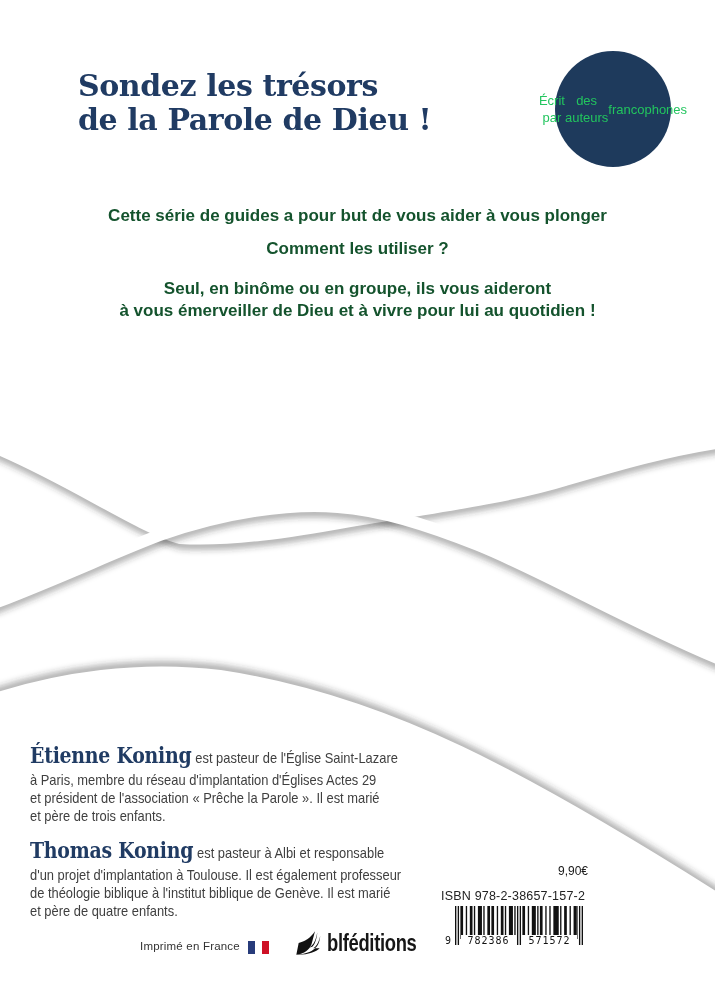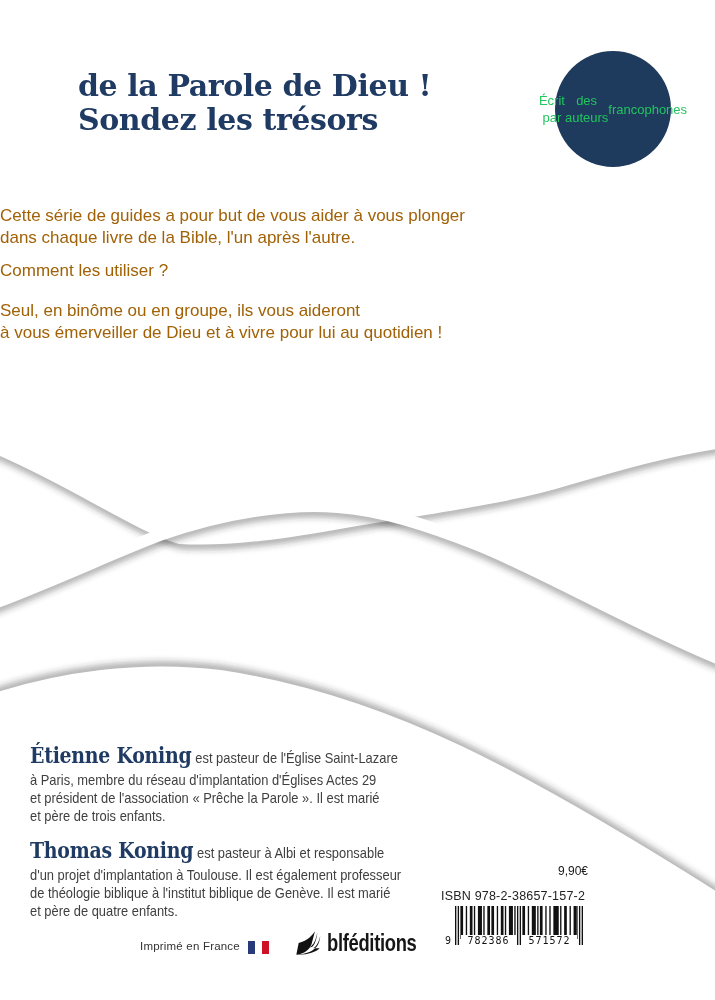--- a/index.html
+++ b/index.html
@@ -20,22 +20,22 @@
   }
   .title div{white-space:nowrap;}
   
   .badge{
     position:absolute;left:555px;top:51px;width:116px;height:116px;z-index:2;
     background:#1e3a5c;border-radius:50%;
     display:flex;flex-direction:row;align-items:center;justify-content:center;
     color:#22c55e;font-size:13px;line-height:17px;text-align:center;
   }
   
-  .intro{position:absolute;left:0;right:0;top:205px;z-index:2;
-    font-size:17px;line-height:22px;color:#a16207;}
+  .intro{position:absolute;left:0;right:0;top:205px;z-index:2;text-align:center;
+    font-size:17px;line-height:22px;color:#14532d;font-weight:bold;}
   .intro-p{margin:0 0 11px 0;}
   .intro-p.mb-lg{margin-bottom:18px;}
   .intro-p:last-child{margin-bottom:12px;}
   .intro-p .line{display:block;}
   
   .authors{position:absolute;left:30px;top:742px;width:470px;z-index:2;
     transform:scaleX(.86);transform-origin:0 0;}
   .author{margin:0 0 12px 0;}
   .author-firstline{line-height:26px;white-space:nowrap;}
   .author-name{
@@ -91,34 +91,33 @@
       <path class="wsh" filter="url(#wblur)" transform="translate(0,7)" d="M -8 604 C 60 578, 115 552, 160 535 C 225 512, 290 503, 338 507 C 380 510, 425 524, 478 545 C 545 572, 630 622, 722 660"></path>
       <path class="wrd" d="M -8 604 C 60 578, 115 552, 160 535 C 225 512, 290 503, 338 507 C 380 510, 425 524, 478 545 C 545 572, 630 622, 722 660"></path>
     </g>
     <g>
       <path class="wsh" filter="url(#wblur)" transform="translate(0,-7)" d="M -8 700 C 60 678, 140 666, 220 676 C 300 688, 380 714, 460 752 C 540 790, 640 850, 722 902"></path>
       <path class="wrd" d="M -8 700 C 60 678, 140 666, 220 676 C 300 688, 380 714, 460 752 C 540 790, 640 850, 722 902"></path>
     </g>
   </svg>
 
   <h1 class="title" style="margin:0;">
+    <div>Sondez les trésors</div>
     <div>de la Parole de Dieu !</div>
-    <div>Sondez les trésors</div>
   </h1>
 
   <div class="badge">
     <span>Écrit par</span>
     <span>des auteurs</span>
     <span>francophones</span>
   </div>
 
   <div class="intro">
     <p class="intro-p">
       <span class="line">Cette série de guides a pour but de vous aider à vous plonger</span>
-      <span class="line">dans chaque livre de la Bible, l'un après l'autre.</span>
     </p>
     <p class="intro-p mb-lg">
       <span class="line">Comment les utiliser ?</span>
     </p>
     <p class="intro-p">
       <span class="line">Seul, en binôme ou en groupe, ils vous aideront</span>
       <span class="line">à vous émerveiller de Dieu et à vivre pour lui au quotidien !</span>
     </p>
   </div>
 

